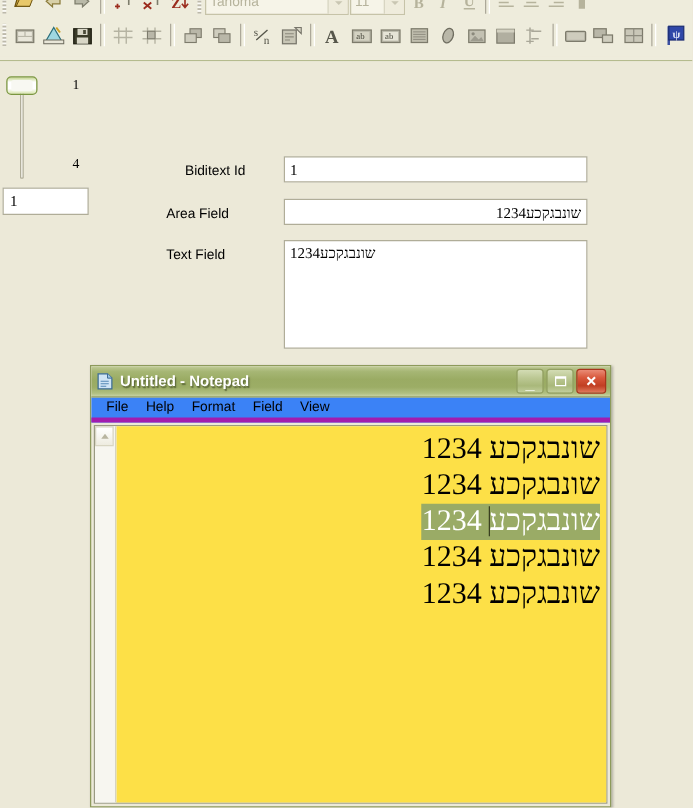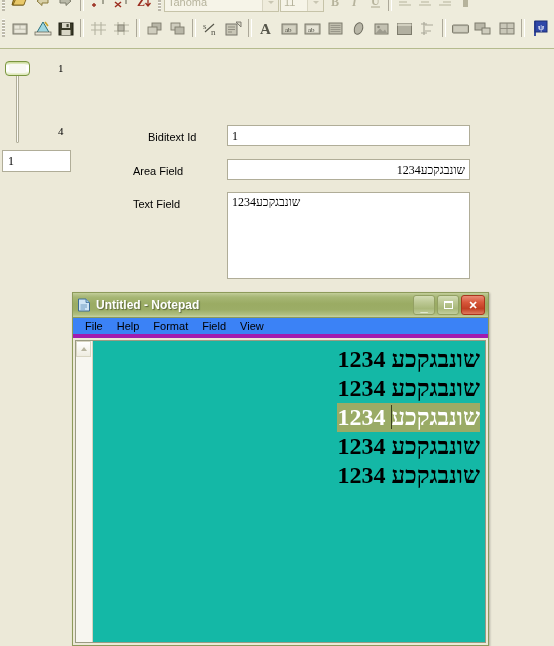--- a/index.html
+++ b/index.html
@@ -345,27 +345,26 @@
   }
   #scroll-up-button i {
     display: block;
     width: 0; height: 0;
     border-left: 3px solid transparent;
     border-right: 3px solid transparent;
     border-bottom: 4px solid #b8b5a0;
   }
   #notepad-textarea {
     flex: 1 1 auto;
-    background: #14b8a6;
+    background: #fde047;
     padding: 4px 5px 0 0;
     box-sizing: border-box;
     direction: rtl;
     text-align: right;
     overflow: hidden;
-    font-weight: bold;
   }
   .np-line {
     font-family: "Liberation Serif", serif;
     font-size: 24px;
     line-height: 29px;
     color: #000;
     white-space: nowrap;
     direction: rtl;
     unicode-bidi: isolate;
   }

